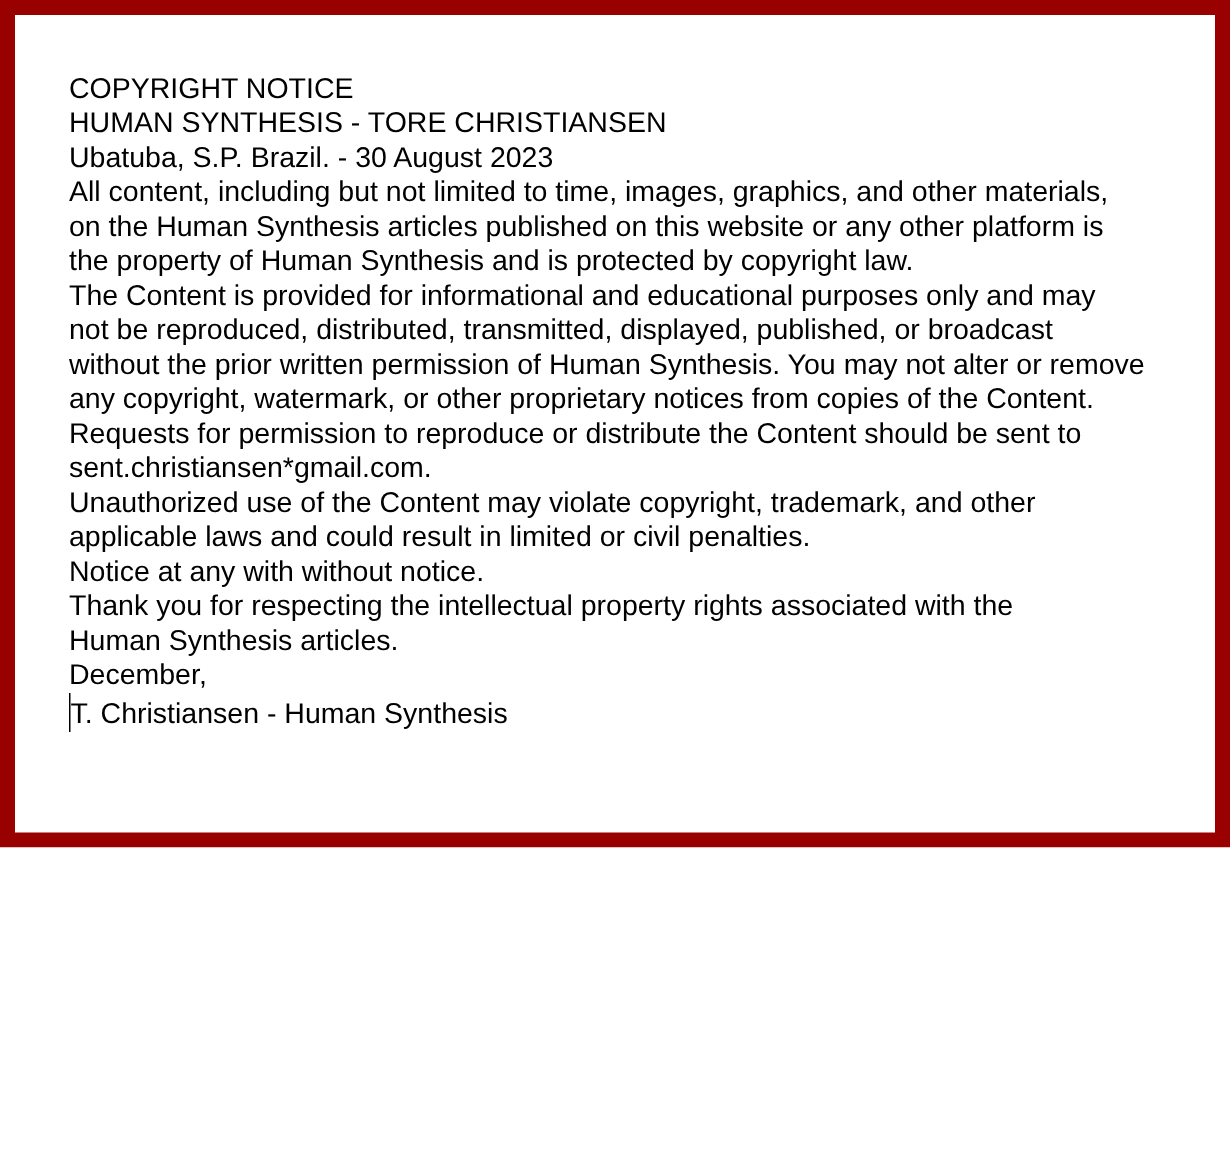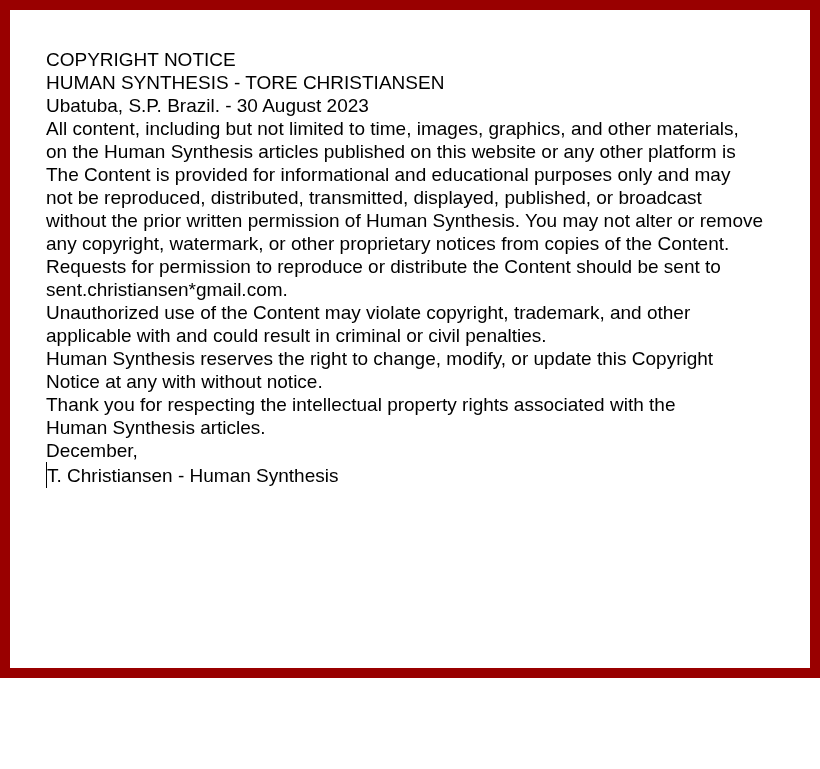--- a/index.html
+++ b/index.html
@@ -2,21 +2,21 @@
 <html><head>
 <meta charset="utf-8">
 <style>
   html, body {
     margin: 0;
     padding: 0;
     background: #ffffff;
   }
   .page {
     width: 820px;
-    height: 678px;
+    height: 565px;
     box-sizing: border-box;
     border: 10px solid #990000;
     background: #ffffff;
     overflow: hidden;
   }
   .content {
     box-sizing: border-box;
     padding: 38px 18px 0 36px;
     font-family: "Liberation Sans", sans-serif;
     font-size: 19px;
@@ -47,37 +47,37 @@
 
     <div class="block">
       <div class="line">HUMAN SYNTHESIS - TORE CHRISTIANSEN</div>
       <div class="line">Ubatuba, S.P. Brazil. - 30 August 2023</div>
     </div>
 
     <div id="paragraphs">
         <div class="paragraph">
           <div class="line">All content, including but not limited to time, images, graphics, and other materials,</div>
           <div class="line">on the Human Synthesis articles published on this website or any other platform is</div>
+          <div class="line">the property of Human Synthesis and is protected by copyright law.</div>
         </div>
         <div class="paragraph">
           <div class="line">The Content is provided for informational and educational purposes only and may</div>
           <div class="line">not be reproduced, distributed, transmitted, displayed, published, or broadcast</div>
           <div class="line">without the prior written permission of Human Synthesis. You may not alter or remove</div>
           <div class="line">any copyright, watermark, or other proprietary notices from copies of the Content.</div>
         </div>
         <div class="paragraph">
           <div class="line">Requests for permission to reproduce or distribute the Content should be sent to</div>
           <div class="line">sent.christiansen*gmail.com.</div>
         </div>
         <div class="paragraph">
           <div class="line">Unauthorized use of the Content may violate copyright, trademark, and other</div>
-          <div class="line">applicable with and could result in criminal or civil penalties.</div>
+          <div class="line">applicable laws and could result in limited or civil penalties.</div>
         </div>
         <div class="paragraph">
-          <div class="line">Human Synthesis reserves the right to change, modify, or update this Copyright</div>
           <div class="line">Notice at any with without notice.</div>
         </div>
         <div class="paragraph">
           <div class="line">Thank you for respecting the intellectual property rights associated with the</div>
           <div class="line">Human Synthesis articles.</div>
         </div>
       </div>
 
     <div class="block line">December,</div>
 

